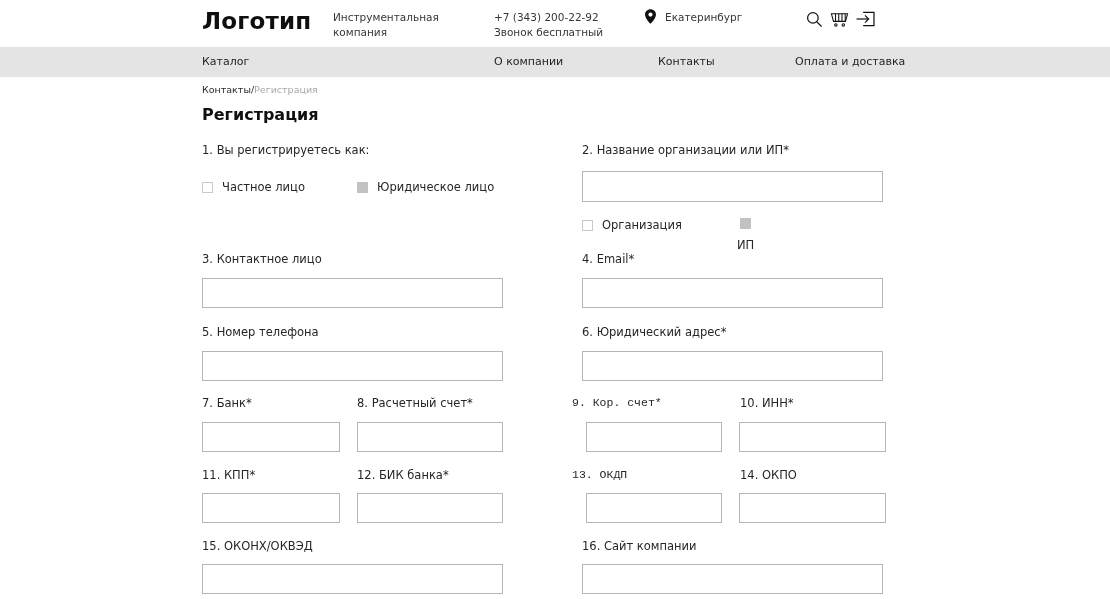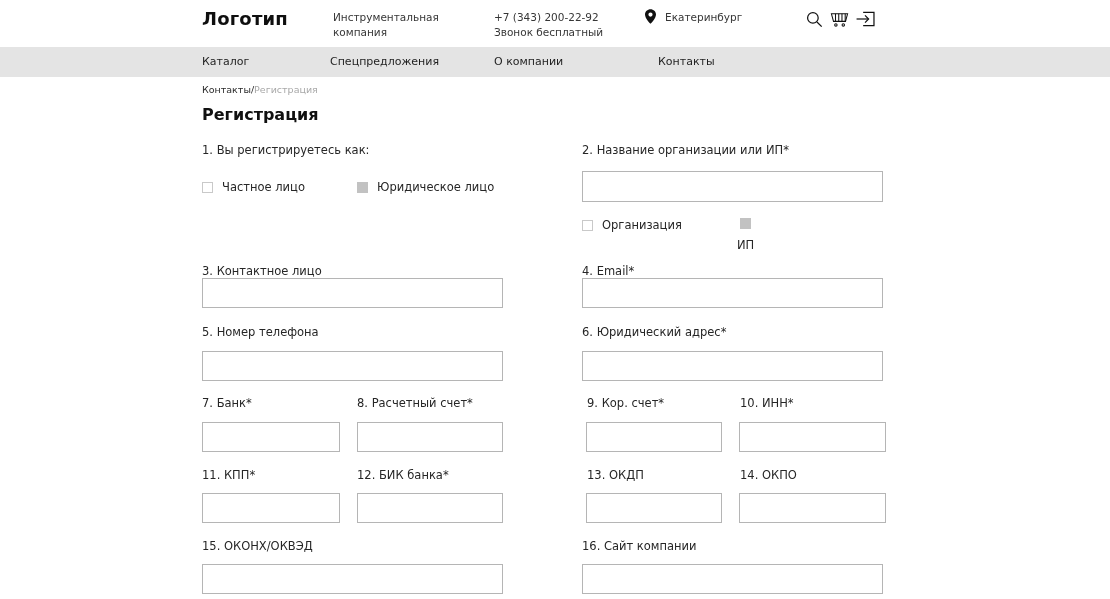--- a/index.html
+++ b/index.html
@@ -7,21 +7,21 @@
   body {
     font-family: "DejaVu Sans", "Liberation Sans", sans-serif;
     background: #ffffff;
     color: #2b2b2b;
     position: relative;
     overflow: hidden;
   }
   .abs { position: absolute; }
 
   
-  .logo { left: 202px; top: 8px; font-size: 18px; font-weight: 700; color: #0f0f0f; letter-spacing: 0.2px; cursor: pointer; }
+  .logo { left: 202px; top: 8px; font-size: 23px; font-weight: 700; color: #0f0f0f; letter-spacing: 0.2px; cursor: pointer; }
   .two-line { font-size: 10.5px; line-height: 15px; color: #363636; }
   .tagline { left: 333px; top: 10px; }
   .phone-block { left: 494px; top: 10px; }
   .city-block { left: 645px; top: 9px; display: flex; align-items: center; gap: 9px; font-size: 10.5px; color: #363636; cursor: pointer; }
   .hdr-icon { top: 9px; width: 20px; height: 20px; display: flex; align-items: center; justify-content: center; cursor: pointer; }
   .icon-search { left: 804px; }
   .icon-cart { left: 829px; }
   .icon-login { left: 855px; }
 
   
@@ -41,24 +41,24 @@
     position: absolute; background: #fff; border: 1px solid #b5b5b5;
     width: 301px; height: 30px; padding: 0 8px; font-size: 12px;
     font-family: "DejaVu Sans", "Liberation Sans", sans-serif; outline: none; border-radius: 0;
   }
   .cb-row { position: absolute; display: flex; align-items: center; gap: 9px; height: 14px; cursor: pointer; }
   .cb { width: 11px; height: 11px; border: 1px solid #c9c9c9; background: #fff; flex: 0 0 auto; }
   .cb[data-checked="true"] { background: #c2c2c2; border-color: #c2c2c2; }
   .cb-label { font-size: 11.5px; color: #262626; white-space: nowrap; }
 
   
-  .r1-label { top: 143px; } .r2-label { top: 264px; text-align: right; } .r3-label { top: 325px; }
+  .r1-label { top: 143px; } .r2-label { top: 252px; text-align: right; } .r3-label { top: 325px; }
   .r4-label { top: 396px; } .r5-label { top: 468px; } .r6-label { top: 539px; }
   .colL { left: 202px; } .colR { left: 582px; }
-  .colLb { left: 357px; } .colRa { left: 587px; } .colRb { left: 740px; }
+  .colLb { left: 357px; } .colRa { left: 572px; font-family: Liberation Mono, monospace; } .colRb { left: 740px; }
 
   .in-r2 { top: 278px; } .in-r3 { top: 351px; } .in-r4 { top: 422px; } .in-r5 { top: 493px; } .in-r6 { top: 564px; }
   .half-la { left: 202px; width: 138px; }
   .half-lb { left: 357px; width: 146px; }
   .half-ra { left: 586px; width: 136px; }
   .half-rb { left: 739px; width: 147px; }
 
   svg { display: block; }
 </style>
 </head>
@@ -108,23 +108,23 @@
     <svg width="19" height="16" viewBox="0 0 20 17" fill="none" stroke="#111" stroke-width="1.3">
         <path d="M7.5 1.5h11.5v14H7.5"></path>
         <path d="M0.5 8.5h12.5"></path>
         <path d="M9.5 4.7l3.8 3.8-3.8 3.8"></path>
       </svg>
   </span>
 </div>
 
 <div class="abs nav">
   <span class="nav-item nav-0">Каталог</span>
-  <span class="nav-item nav-1">Спецпредложения</span>
   <span class="nav-item nav-2">О компании</span>
   <span class="nav-item nav-3">Контакты</span>
+  <span class="nav-item nav-4">Оплата и доставка</span>
 </div>
 
 <div class="abs breadcrumb">
   <span class="home">Контакты</span><span>/</span><span class="current">Регистрация</span>
 </div>
 
 <h1 class="abs page-title">Регистрация</h1>
 
 <div class="abs flabel colL r1-label">1. Вы регистрируетесь как:</div>
 <div class="cb-row" style="left:202px; top:180px;">

